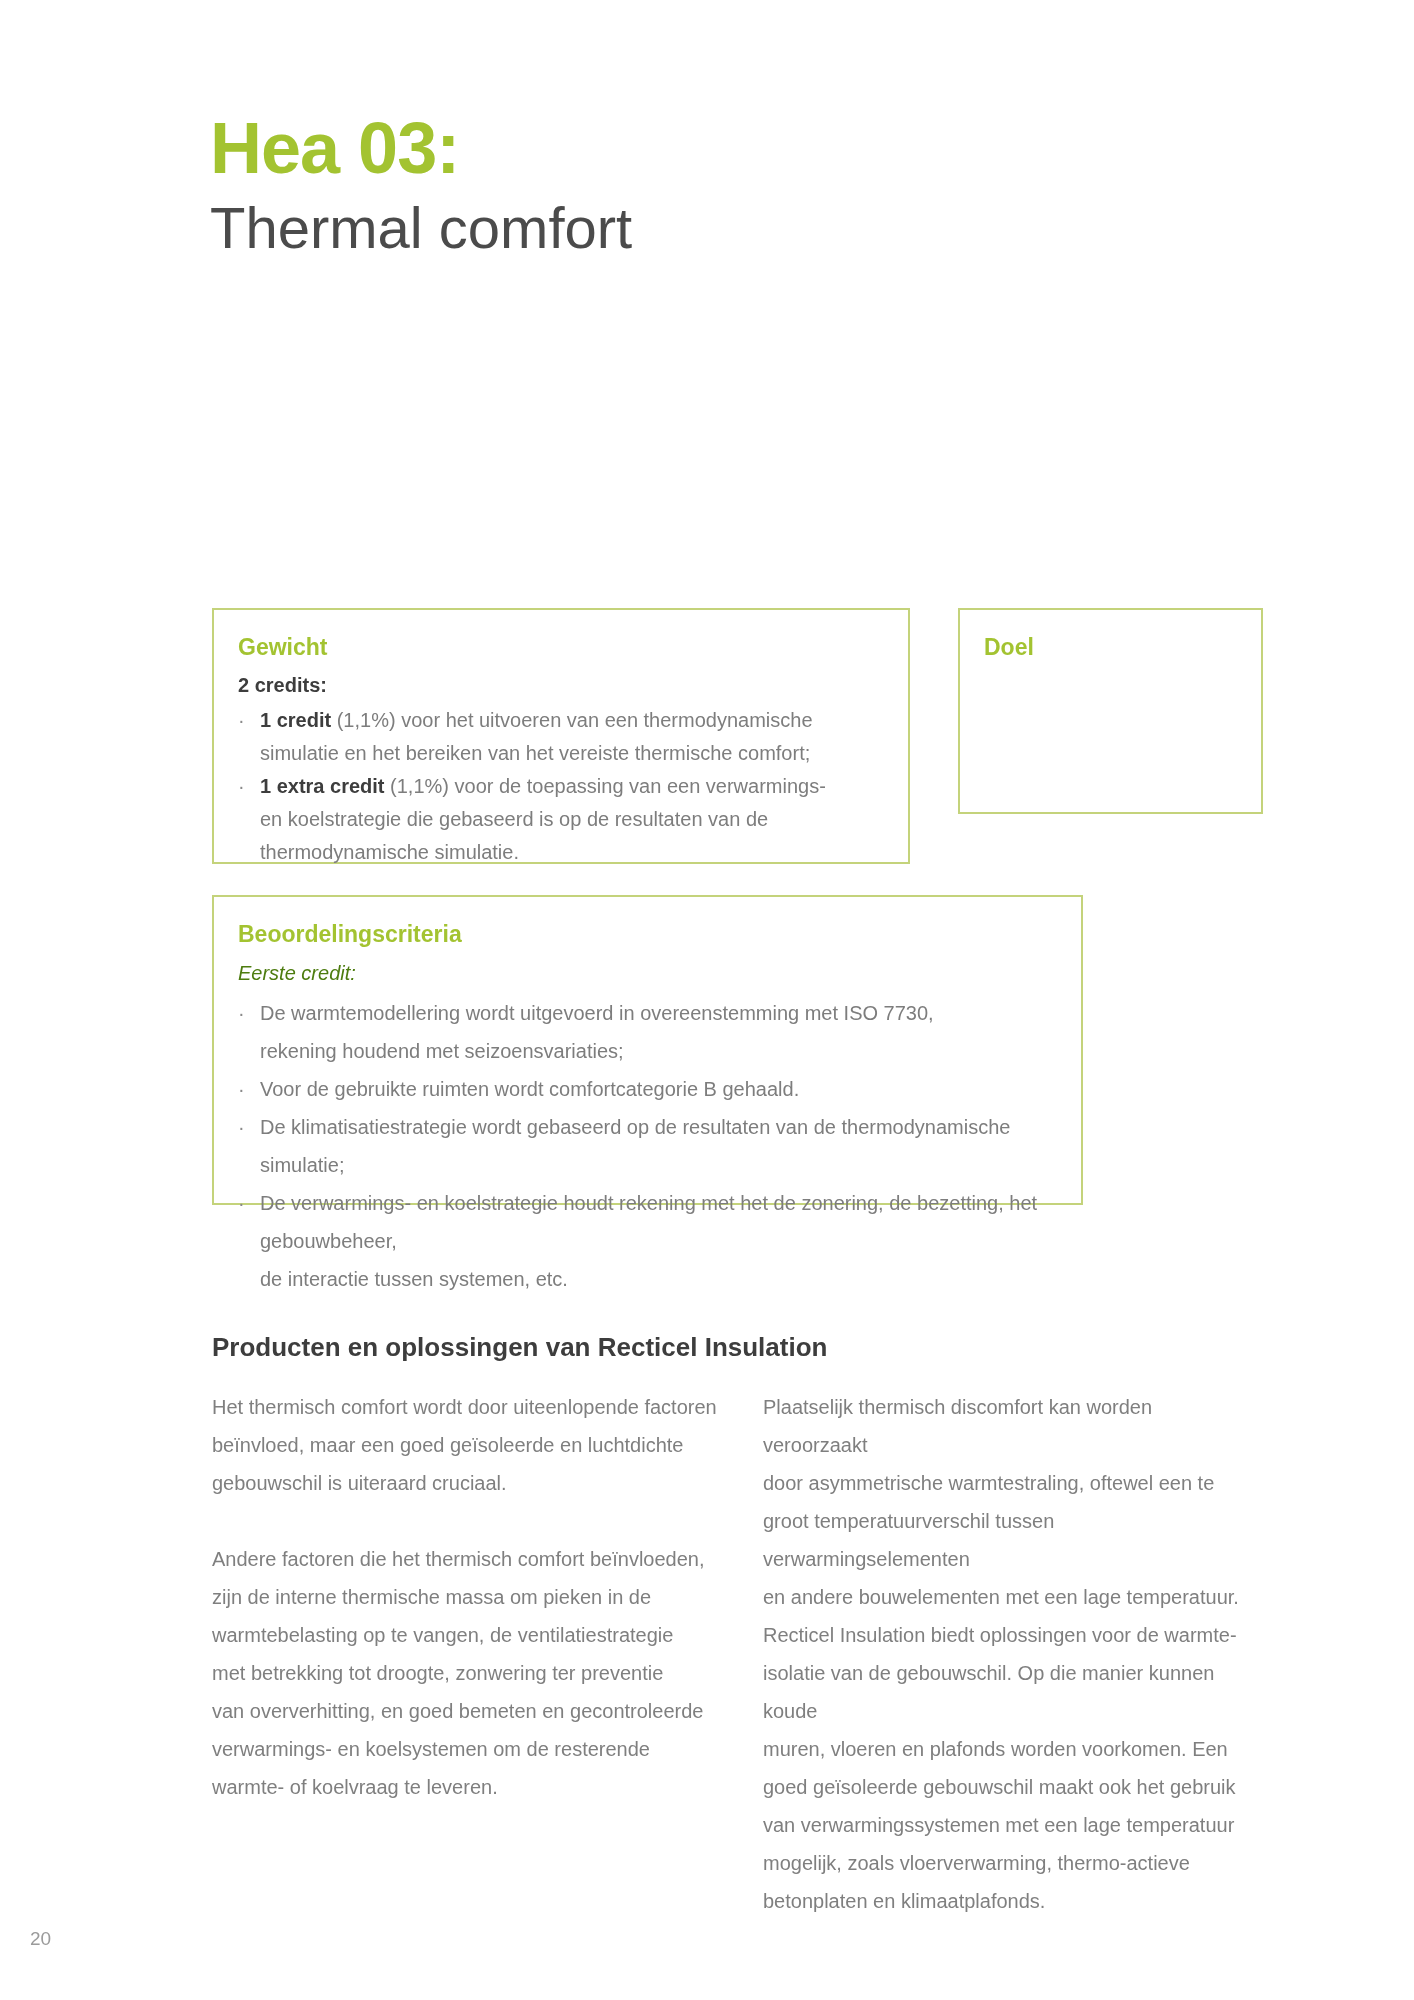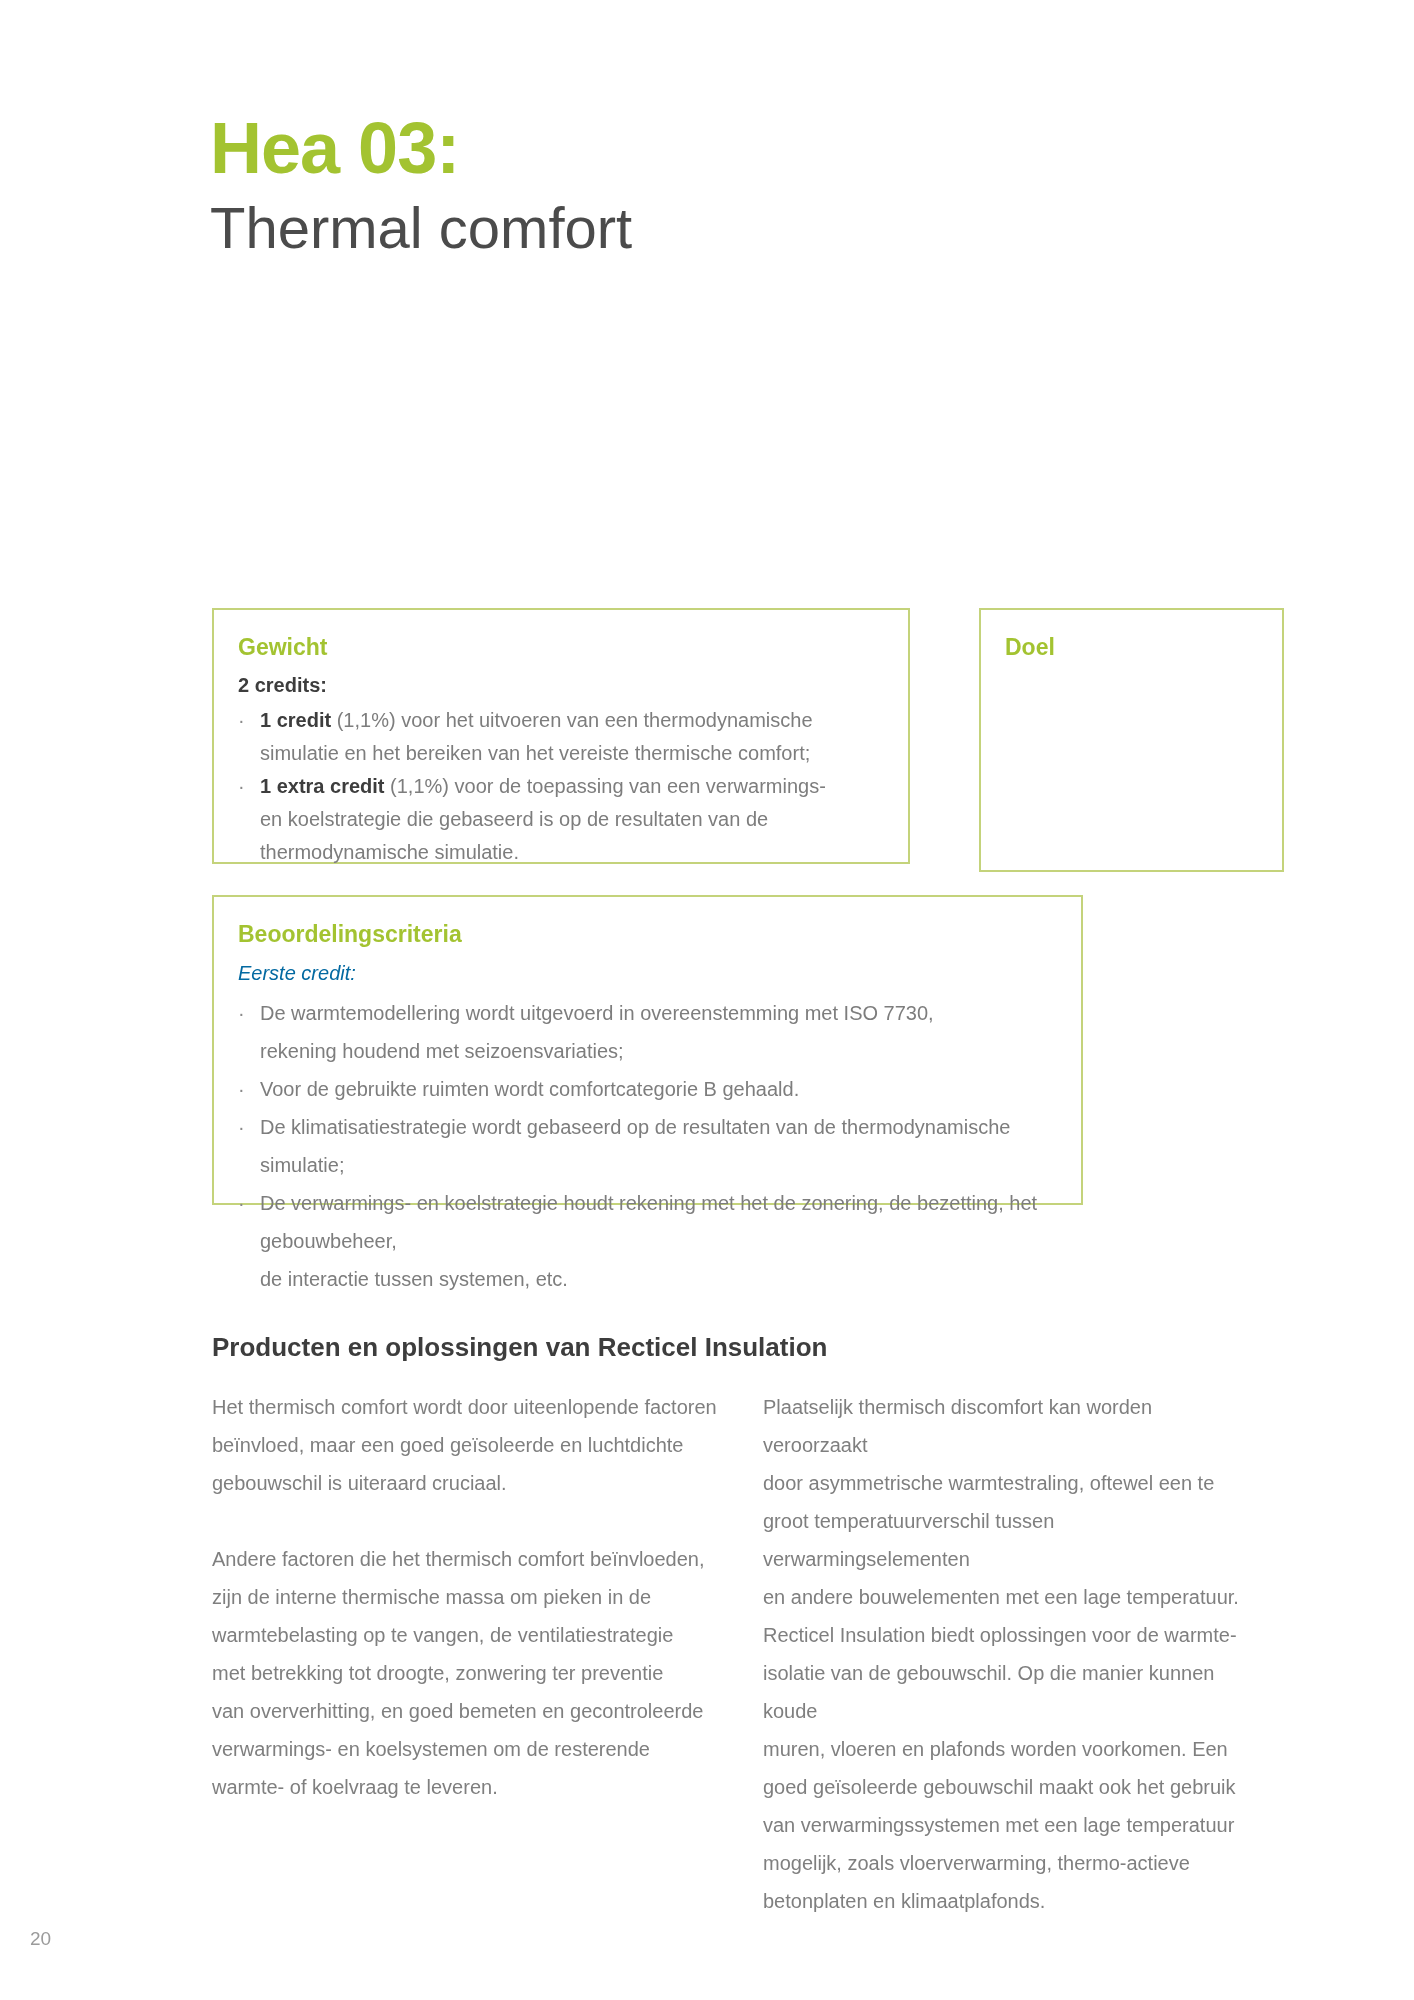--- a/index.html
+++ b/index.html
@@ -34,21 +34,21 @@
   }
   
   .box{
     position:absolute;
     box-sizing:border-box;
     border:2px solid #c4d37b;
     background:#ffffff;
     padding:24px 24px;
   }
   .box-gewicht{ left:212px; top:608px; width:698px; height:256px; }
-  .box-doel{ left:979px; top:608px; width:305px; height:264px; }
+  .box-doel{ left:958px; top:608px; width:305px; height:206px; }
   .box-criteria{ left:212px; top:895px; width:871px; height:310px; }
   .box-heading{
     margin:0 0 8px 0;
     font-size:23px;
     font-weight:bold;
     color:#a3c331;
   }
   .box-subheading{
     margin:0 0 2px 0;
     font-size:20px;
@@ -78,21 +78,21 @@
     margin:4px 0 0 0;
     font-size:20px;
     color:#7d7d7d;
     line-height:33px;
     white-space:pre-line;
   }
   .credit-label{
     margin:8px 0 4px 0;
     font-size:20px;
     font-style:italic;
-    color:#0369a1;
+    color:#4d7c0f;
     line-height:34px;
   }
   
   .products-heading{
     position:absolute;
     left:212px; top:1332px;
     margin:0;
     font-size:26px;
     font-weight:bold;
     color:#3d3d3d;

